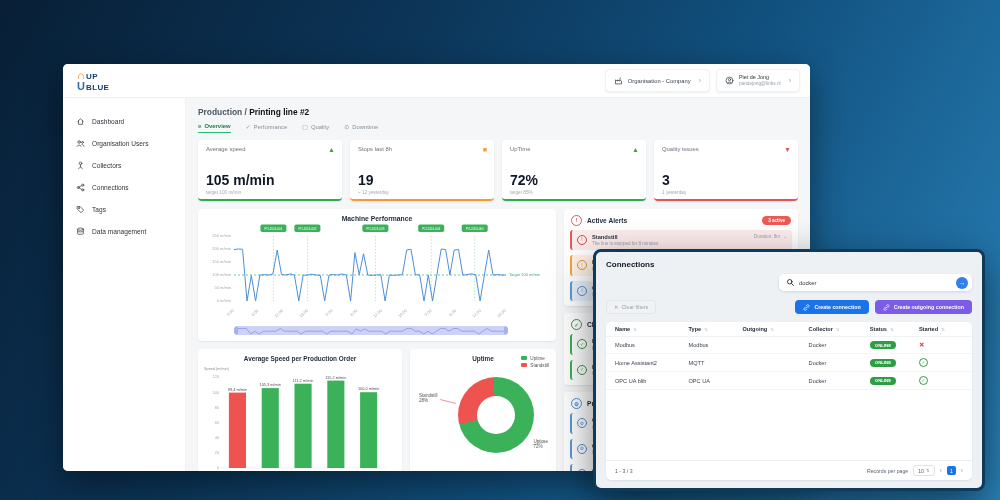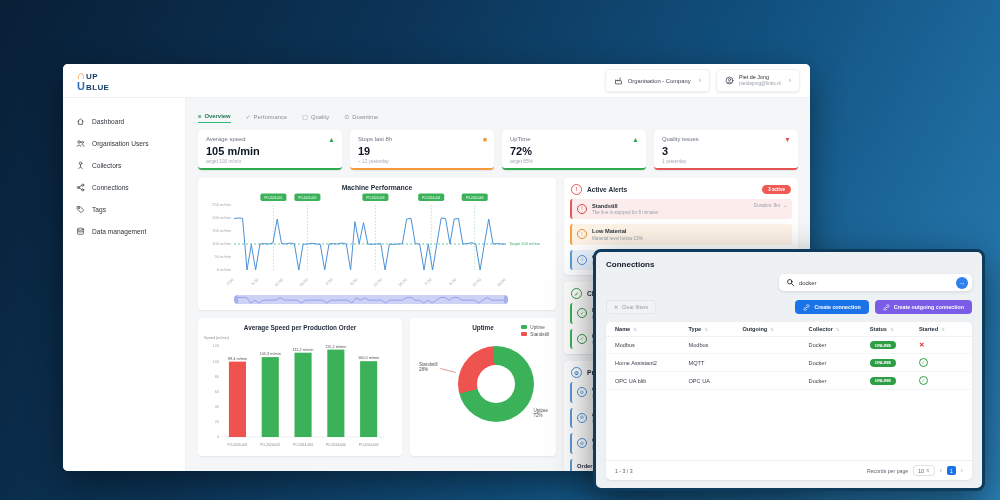--- a/index.html
+++ b/index.html
@@ -39,21 +39,21 @@
   .crumb{font-size:8.4px;font-weight:bold;}
   .crumb .c1{color:#4b5563;}
   .crumb .c2{color:#111;}
   .tabs{display:flex;gap:15px;margin:6px 0 7px;font-size:5.9px;color:#8a9097;}
   .tab{display:flex;gap:3px;align-items:center;padding-bottom:2.5px;cursor:pointer;}
   .tab.active{color:#1f7a54;border-bottom:1.5px solid #2eb872;font-weight:bold;}
   .kpis{display:flex;gap:8px;}
   .kpi{flex:1;background:#fff;border-radius:4px;padding:6px 8px 4px;position:relative;
     border-bottom:2px solid #ccc;box-shadow:0 1px 2px rgba(16,24,40,.07);}
   .kpi .kl{font-size:5.9px;color:#6b7280;}
-  .kpi .kv{font-size:11px;font-weight:bold;color:#101828;margin:3px 0 2px;}
+  .kpi .kv{font-size:14px;font-weight:bold;color:#101828;margin:20px 0 2px;}
   .kpi .ks{font-size:4.7px;color:#a3aab3;}
   .kpi .kt{position:absolute;right:7px;top:6px;font-size:7px;line-height:1;}
   .cols{display:flex;gap:8px;margin-top:8px;}
   .leftcol{width:358px;min-width:358px;}
   .rightcol{flex:1;min-width:0;display:flex;flex-direction:column;gap:7px;}
   .card{background:#fff;border-radius:4px;box-shadow:0 1px 2px rgba(16,24,40,.07);}
   .chartcard{padding:4px 6px 5px;}
   .ctitle{font-size:6.8px;font-weight:bold;color:#1f2937;text-align:center;margin:2px 0 1px;}
   .ctitle.small{font-size:6.4px;}
   .brush{height:9px;background:#cdd2f5;border-radius:4px;margin:3px 2px 1px 30px;width:274px;
@@ -247,20 +247,24 @@
               <svg width="9" height="9" viewBox="0 0 12 12" fill="none" stroke="currentColor" stroke-width="1" stroke-linecap="round" stroke-linejoin="round">
                 <ellipse cx="6" cy="2.9" rx="3.8" ry="1.5"></ellipse>
                 <path d="M2.2 2.9 V9.1 C2.2 10 9.8 10 9.8 9.1 V2.9"></path>
                 <path d="M2.2 6 C2.2 6.9 9.8 6.9 9.8 6"></path>
               </svg>
             </span>
             <span>Data management</span>
           </div>
         </nav>
       <div class="content">
+        <div class="crumb">
+          <span class="c1">Production /</span>
+          <span class="c2">Printing line #2</span>
+        </div>
         <div class="tabs" id="tabs">
             <div class="tab active">
               <span>≡</span>
               <span>Overview</span>
             </div>
             <div class="tab">
               <span>✓</span>
               <span>Performance</span>
             </div>
             <div class="tab">

